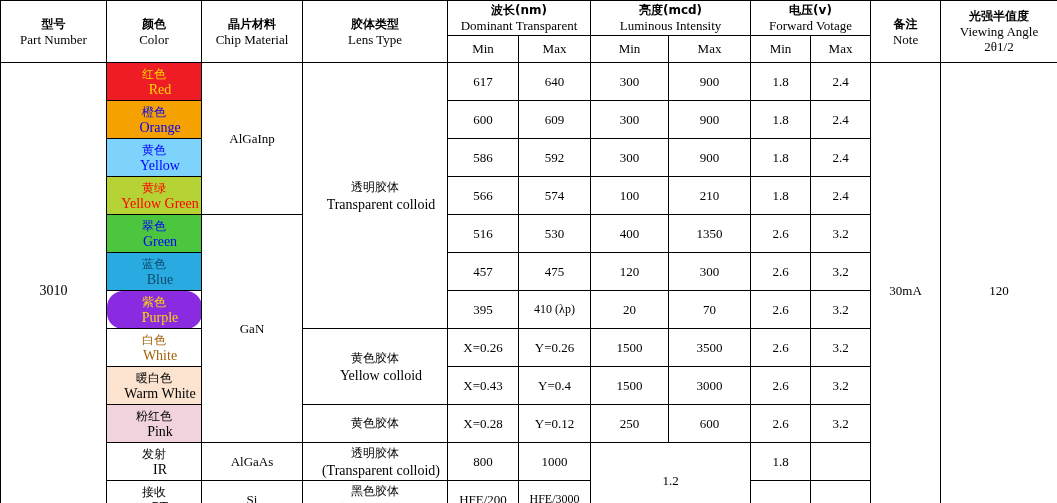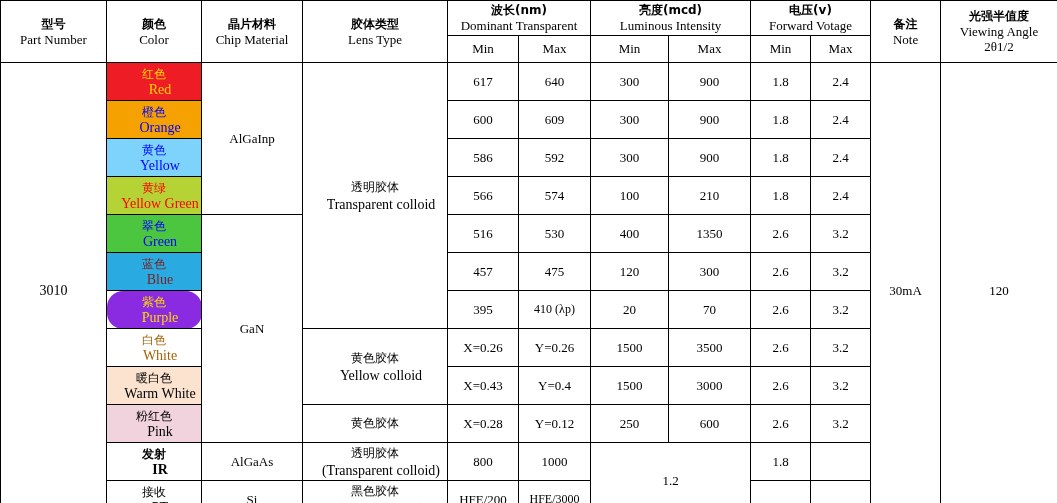--- a/index.html
+++ b/index.html
@@ -171,21 +171,21 @@
         </td>
         <td rowspan="6">GaN</td>
         <td class="datacell">516</td>
         <td class="datacell">530</td>
         <td class="datacell">400</td>
         <td class="datacell">1350</td>
         <td class="datacell">2.6</td>
         <td class="datacell">3.2</td>
       </tr>
       <tr>
-        <td class="colorcell" style="background: rgb(41, 171, 226); color: #7f1d1d; margin-top: 18px;">
+        <td class="colorcell" style="background: rgb(41, 171, 226); color: #0c4a6e; margin-top: 18px;">
           <div class="cn">蓝色</div>
           <div class="en">Blue</div>
         </td>
         <td class="datacell">457</td>
         <td class="datacell">475</td>
         <td class="datacell">120</td>
         <td class="datacell">300</td>
         <td class="datacell">2.6</td>
         <td class="datacell">3.2</td>
       </tr>
@@ -238,21 +238,21 @@
           <div class="cn">黄色胶体</div>
         </td>
         <td class="datacell">X=0.28</td>
         <td class="datacell">Y=0.12</td>
         <td class="datacell">250</td>
         <td class="datacell">600</td>
         <td class="datacell">2.6</td>
         <td class="datacell">3.2</td>
       </tr>
       <tr>
-        <td class="colorcell" style="background: rgb(255, 255, 255); color: rgb(0, 0, 0); font-weight: bold;">
+        <td class="colorcell" style="background: rgb(255, 255, 255); color: rgb(0, 0, 0);">
           <div class="cn">发射</div>
           <div class="en">IR</div>
         </td>
         <td rowspan="1">AlGaAs</td>
         <td rowspan="1" class="lens">
           <div class="cn">透明胶体</div>
           <div class="en">(Transparent colloid)</div>
         </td>
         <td class="datacell">800</td>
         <td class="datacell">1000</td>

